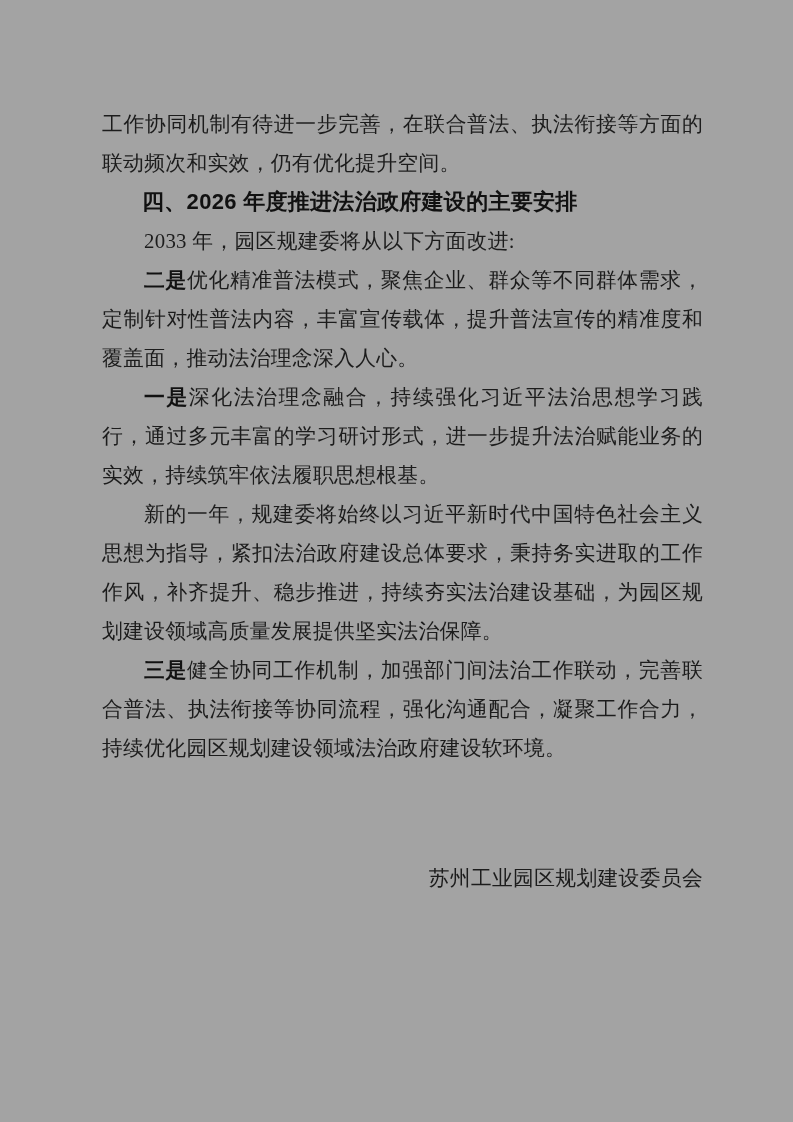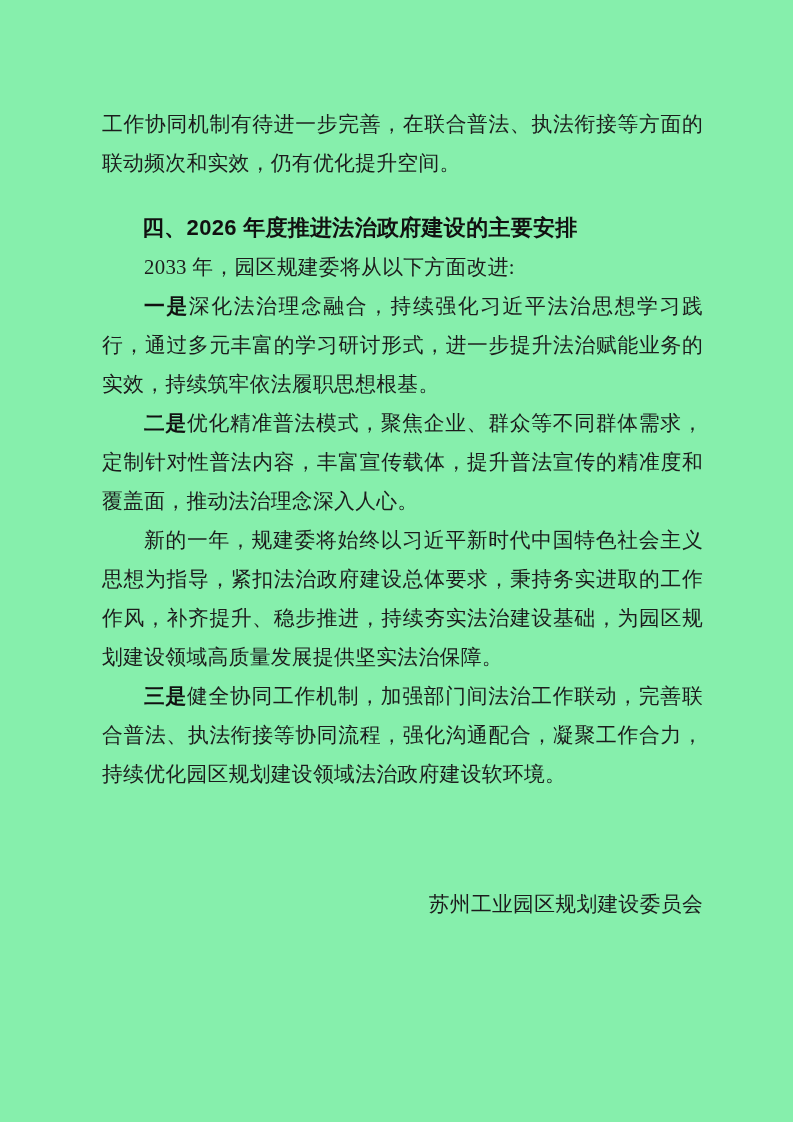--- a/index.html
+++ b/index.html
@@ -6,21 +6,21 @@
 
   html, body {
     background: #ffffff;
     font-family: "Liberation Serif", "DejaVu Serif", serif;
   }
 
   .page {
     position: relative;
     width: 793px;
     height: 1122px;
-    background: #86efac;
+    background: #a3a3a3;
     overflow: hidden;
   }
 
   .content {
     position: absolute;
     top: 104px;
     left: 102px;
     width: 601px;
     color: #1c1c1c;
     font-size: 20.8px;
@@ -38,21 +38,20 @@
     text-indent: 0;
   }
 
   .section-heading {
     font-family: "Liberation Sans", "DejaVu Sans", sans-serif;
     font-weight: bold;
     font-size: 22px;
     line-height: 39px;
     text-indent: 40px;
     color: #111111;
-    margin-top: 26px;
   }
 
   .lead {
     font-family: "Liberation Sans", "DejaVu Sans", sans-serif;
     font-weight: bold;
     color: #111111;
   }
 
   .signature {
     margin-top: 91px;
@@ -76,23 +75,23 @@
 
 <div class="page">
   <div class="content">
 
     <p class="para no-indent">工作协同机制有待进一步完善，在联合普法、执法衔接等方面的联动频次和实效，仍有优化提升空间。</p>
 
     <h2 class="section-heading">四、2026 年度推进法治政府建设的主要安排</h2>
 
     <p class="para">2033 年，园区规建委将从以下方面改进:</p>
 
+    <p class="para"><b class="lead">二是</b><span>优化精准普法模式，聚焦企业、群众等不同群体需求，定制针对性普法内容，丰富宣传载体，提升普法宣传的精准度和覆盖面，推动法治理念深入人心。</span></p>
+
     <p class="para"><b class="lead">一是</b><span>深化法治理念融合，持续强化习近平法治思想学习践行，通过多元丰富的学习研讨形式，进一步提升法治赋能业务的实效，持续筑牢依法履职思想根基。</span></p>
-
-    <p class="para"><b class="lead">二是</b><span>优化精准普法模式，聚焦企业、群众等不同群体需求，定制针对性普法内容，丰富宣传载体，提升普法宣传的精准度和覆盖面，推动法治理念深入人心。</span></p>
 
     <p class="para">新的一年，规建委将始终以习近平新时代中国特色社会主义思想为指导，紧扣法治政府建设总体要求，秉持务实进取的工作作风，补齐提升、稳步推进，持续夯实法治建设基础，为园区规划建设领域高质量发展提供坚实法治保障。</p>
 
     <p class="para"><b class="lead">三是</b><span>健全协同工作机制，加强部门间法治工作联动，完善联合普法、执法衔接等协同流程，强化沟通配合，凝聚工作合力，持续优化园区规划建设领域法治政府建设软环境。</span></p>
 
     <div class="signature">
       <span class="signature-inner">
         <span class="signature-org">苏州工业园区规划建设委员会</span>
       </span>
     </div>

